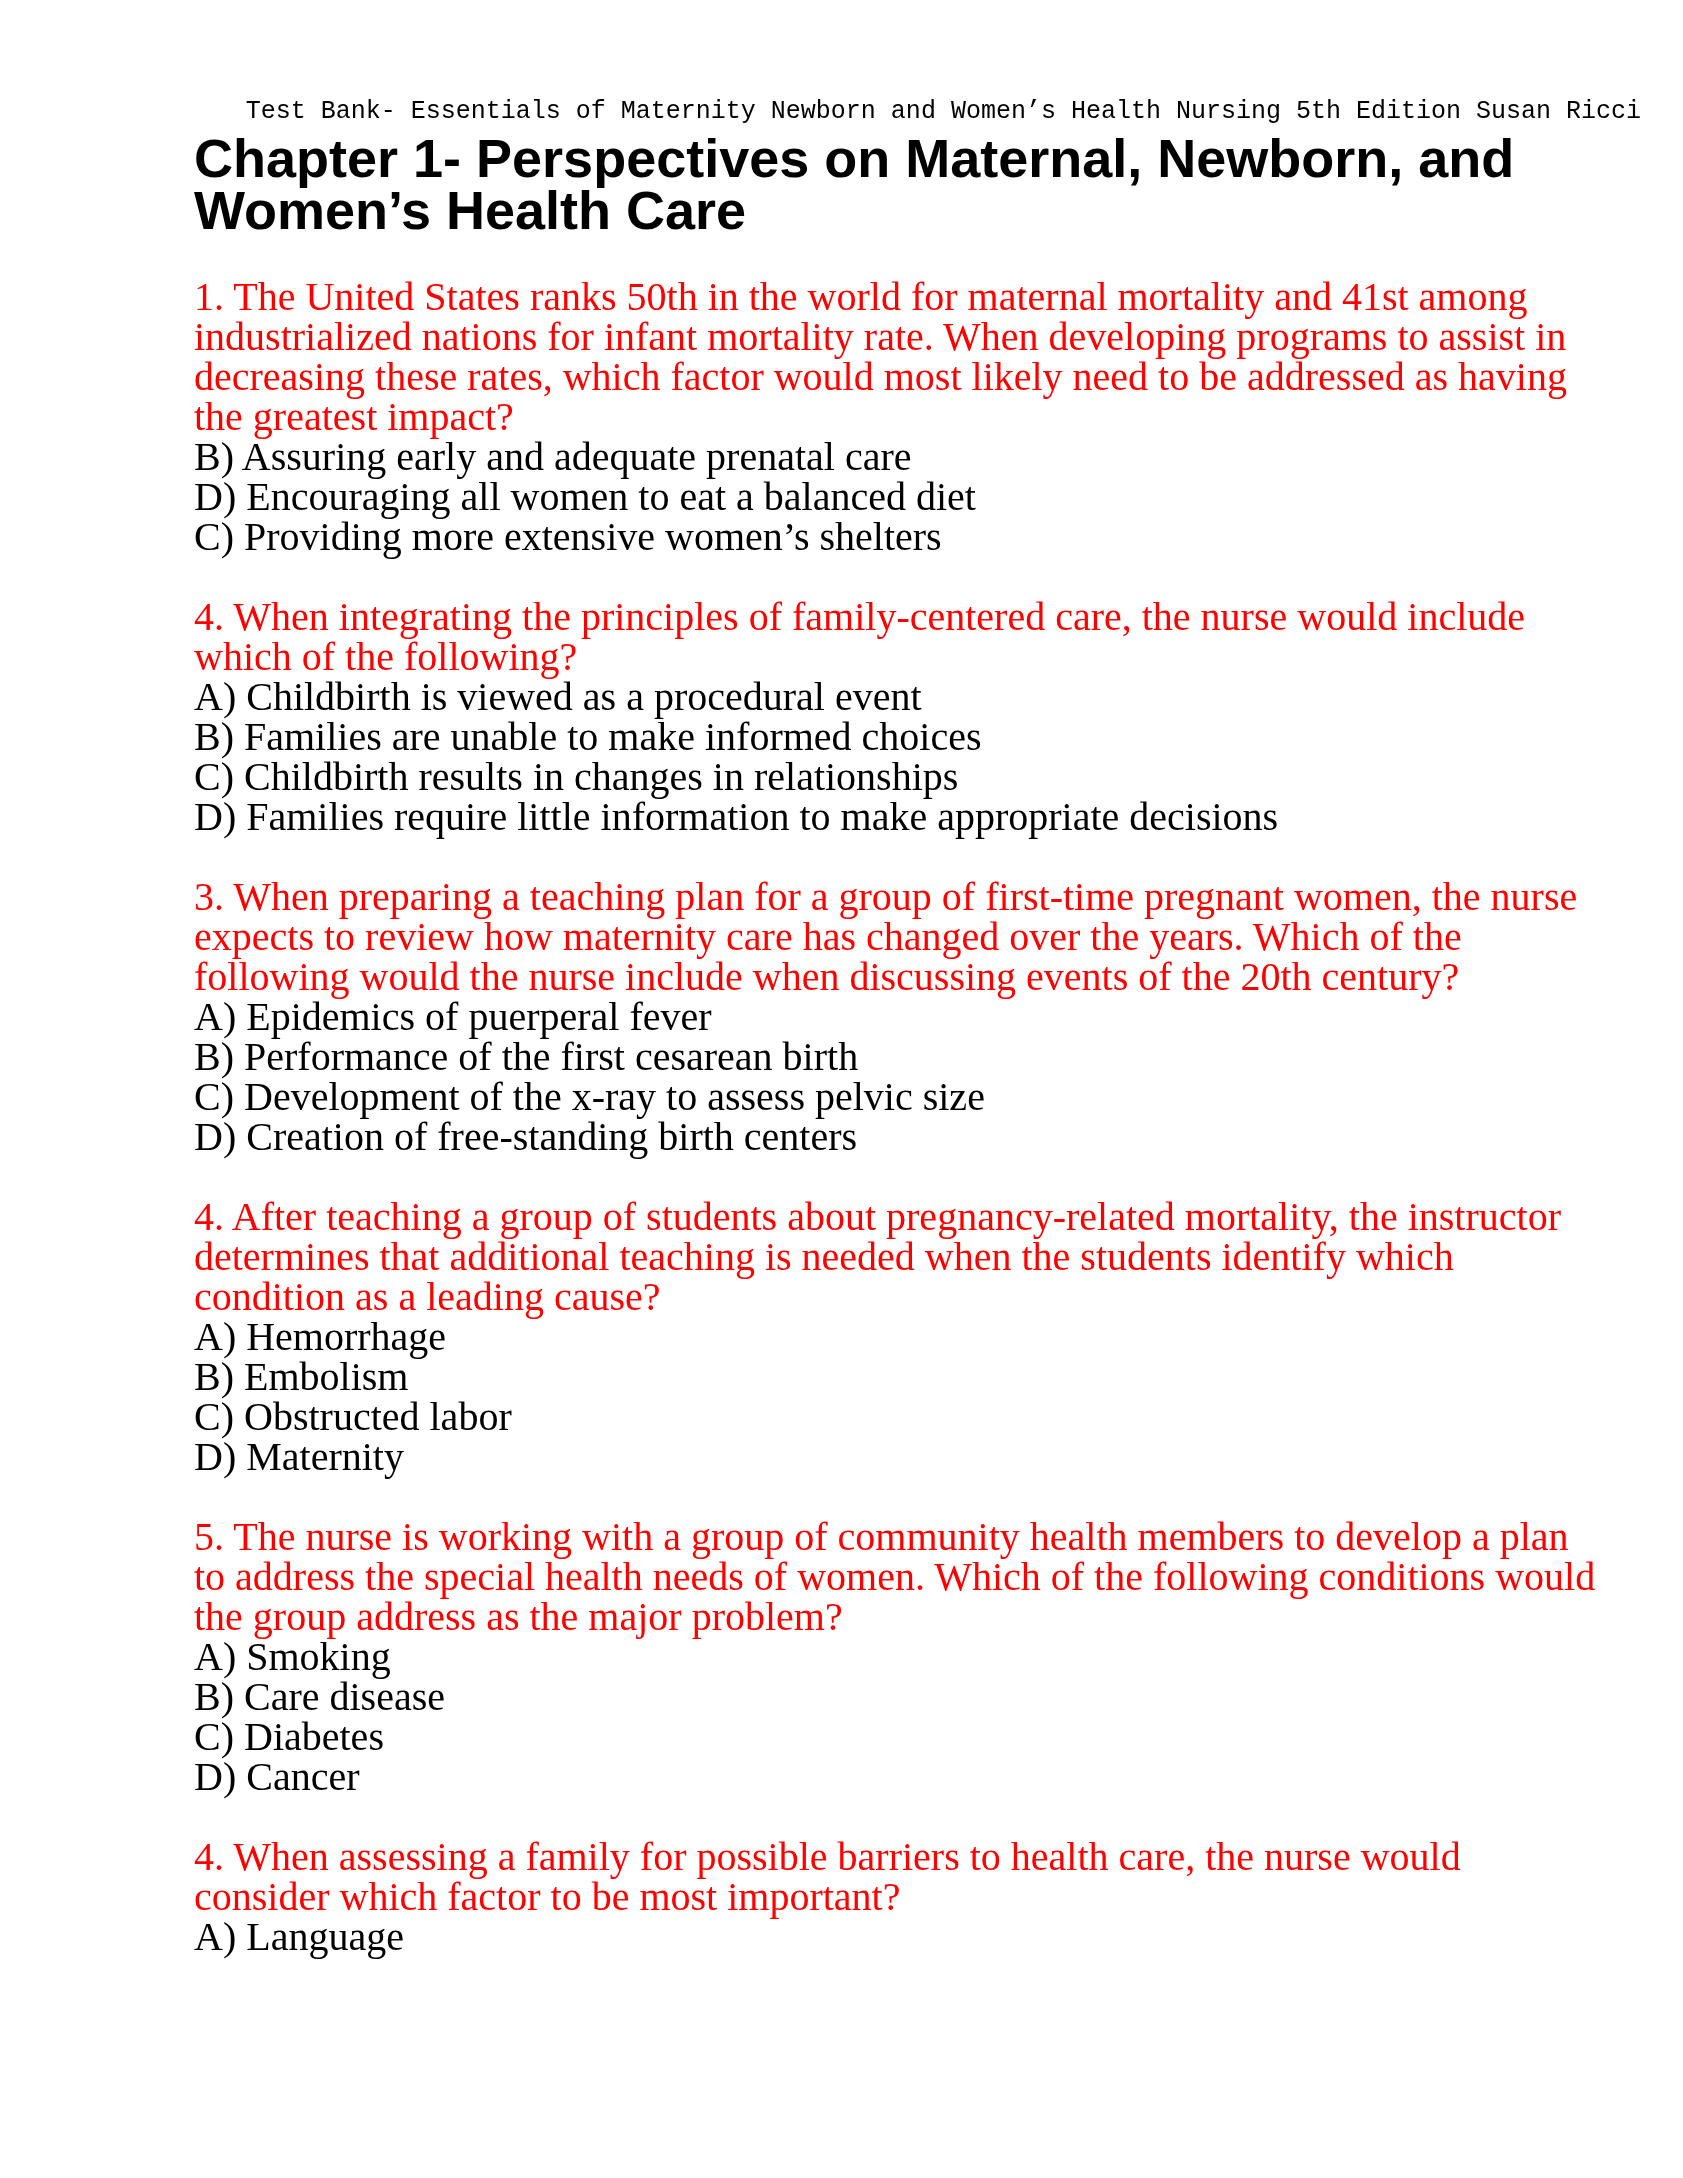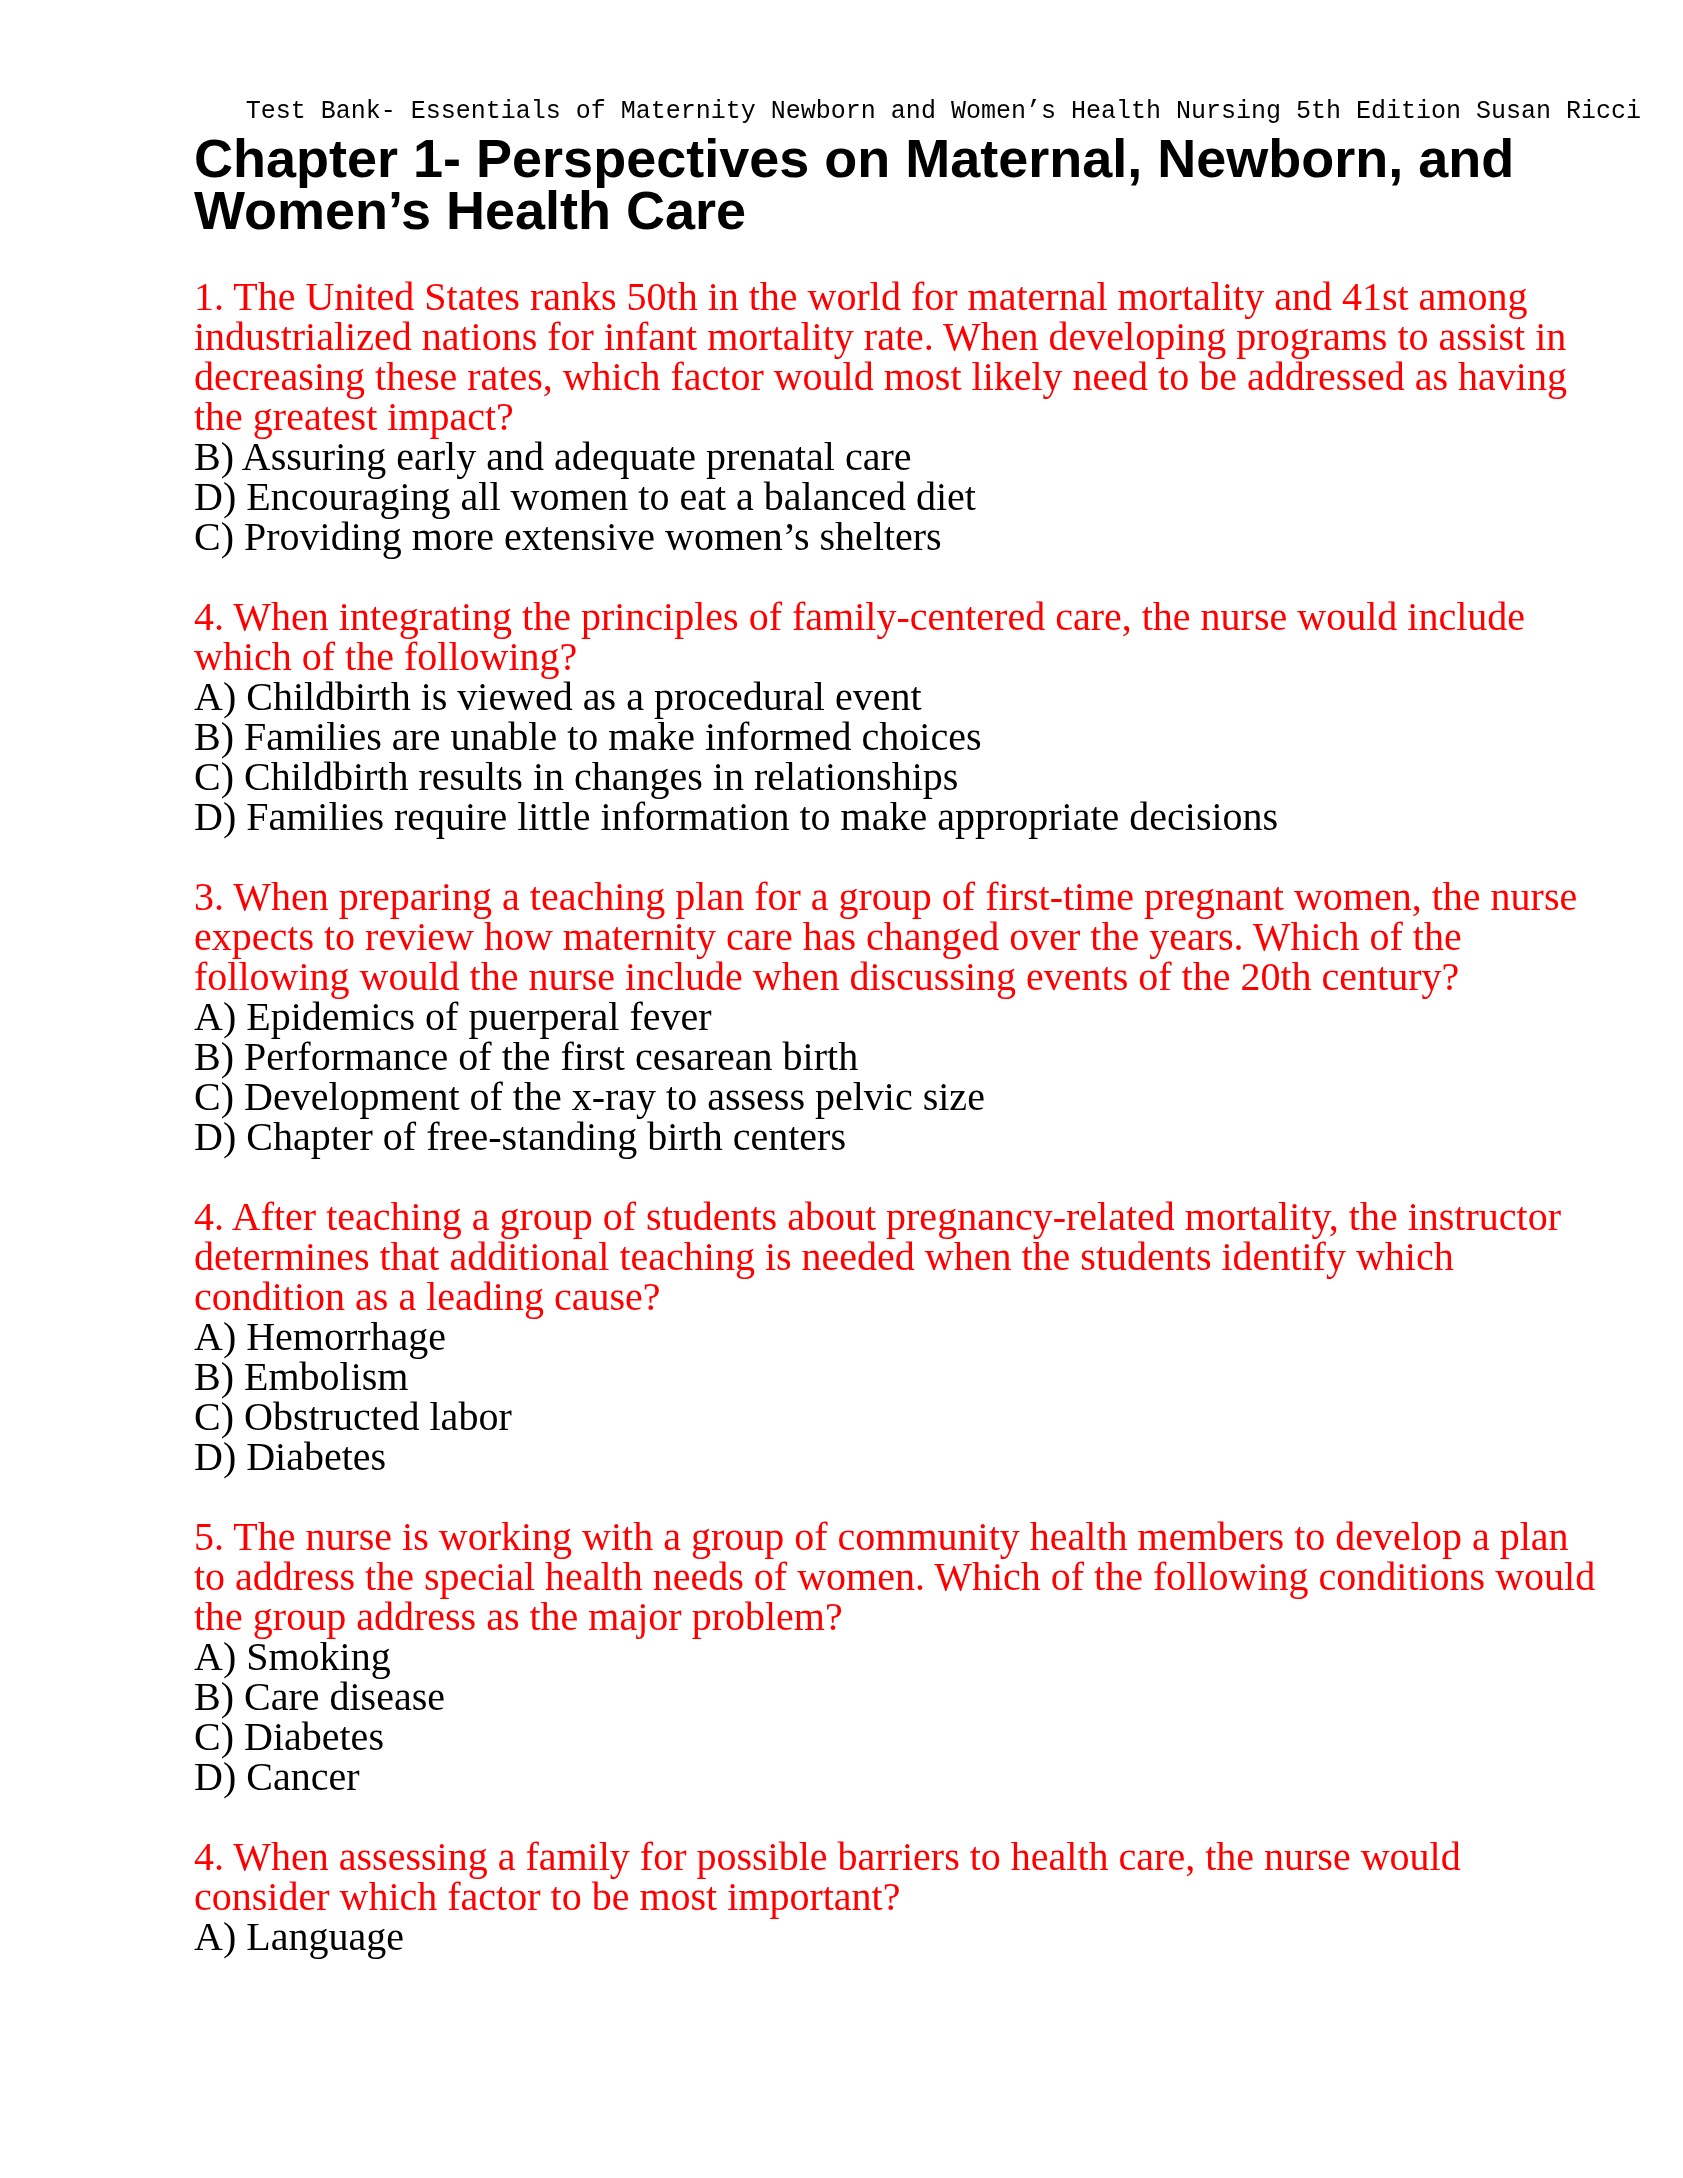--- a/index.html
+++ b/index.html
@@ -47,30 +47,30 @@
       <li class="option">C) Childbirth results in changes in relationships</li>
       <li class="option">D) Families require little information to make appropriate decisions</li>
     </ul>
   </div>
   <div class="question">
     <p class="stem">3. When preparing a teaching plan for a group of first-time pregnant women, the nurse expects to review how maternity care has changed over the years. Which of the following would the nurse include when discussing events of the 20th century?</p>
     <ul class="options">
       <li class="option">A) Epidemics of puerperal fever</li>
       <li class="option">B) Performance of the first cesarean birth</li>
       <li class="option">C) Development of the x-ray to assess pelvic size</li>
-      <li class="option">D) Chapter of free-standing birth centers</li>
+      <li class="option">D) Creation of free-standing birth centers</li>
     </ul>
   </div>
   <div class="question">
     <p class="stem">4. After teaching a group of students about pregnancy-related mortality, the instructor determines that additional teaching is needed when the students identify which condition as a leading cause?</p>
     <ul class="options">
       <li class="option">A) Hemorrhage</li>
       <li class="option">B) Embolism</li>
       <li class="option">C) Obstructed labor</li>
-      <li class="option">D) Diabetes</li>
+      <li class="option">D) Maternity</li>
     </ul>
   </div>
   <div class="question">
     <p class="stem">5. The nurse is working with a group of community health members to develop a plan to address the special health needs of women. Which of the following conditions would the group address as the major problem?</p>
     <ul class="options">
       <li class="option">A) Smoking</li>
       <li class="option">B) Care disease</li>
       <li class="option">C) Diabetes</li>
       <li class="option">D) Cancer</li>
     </ul>

